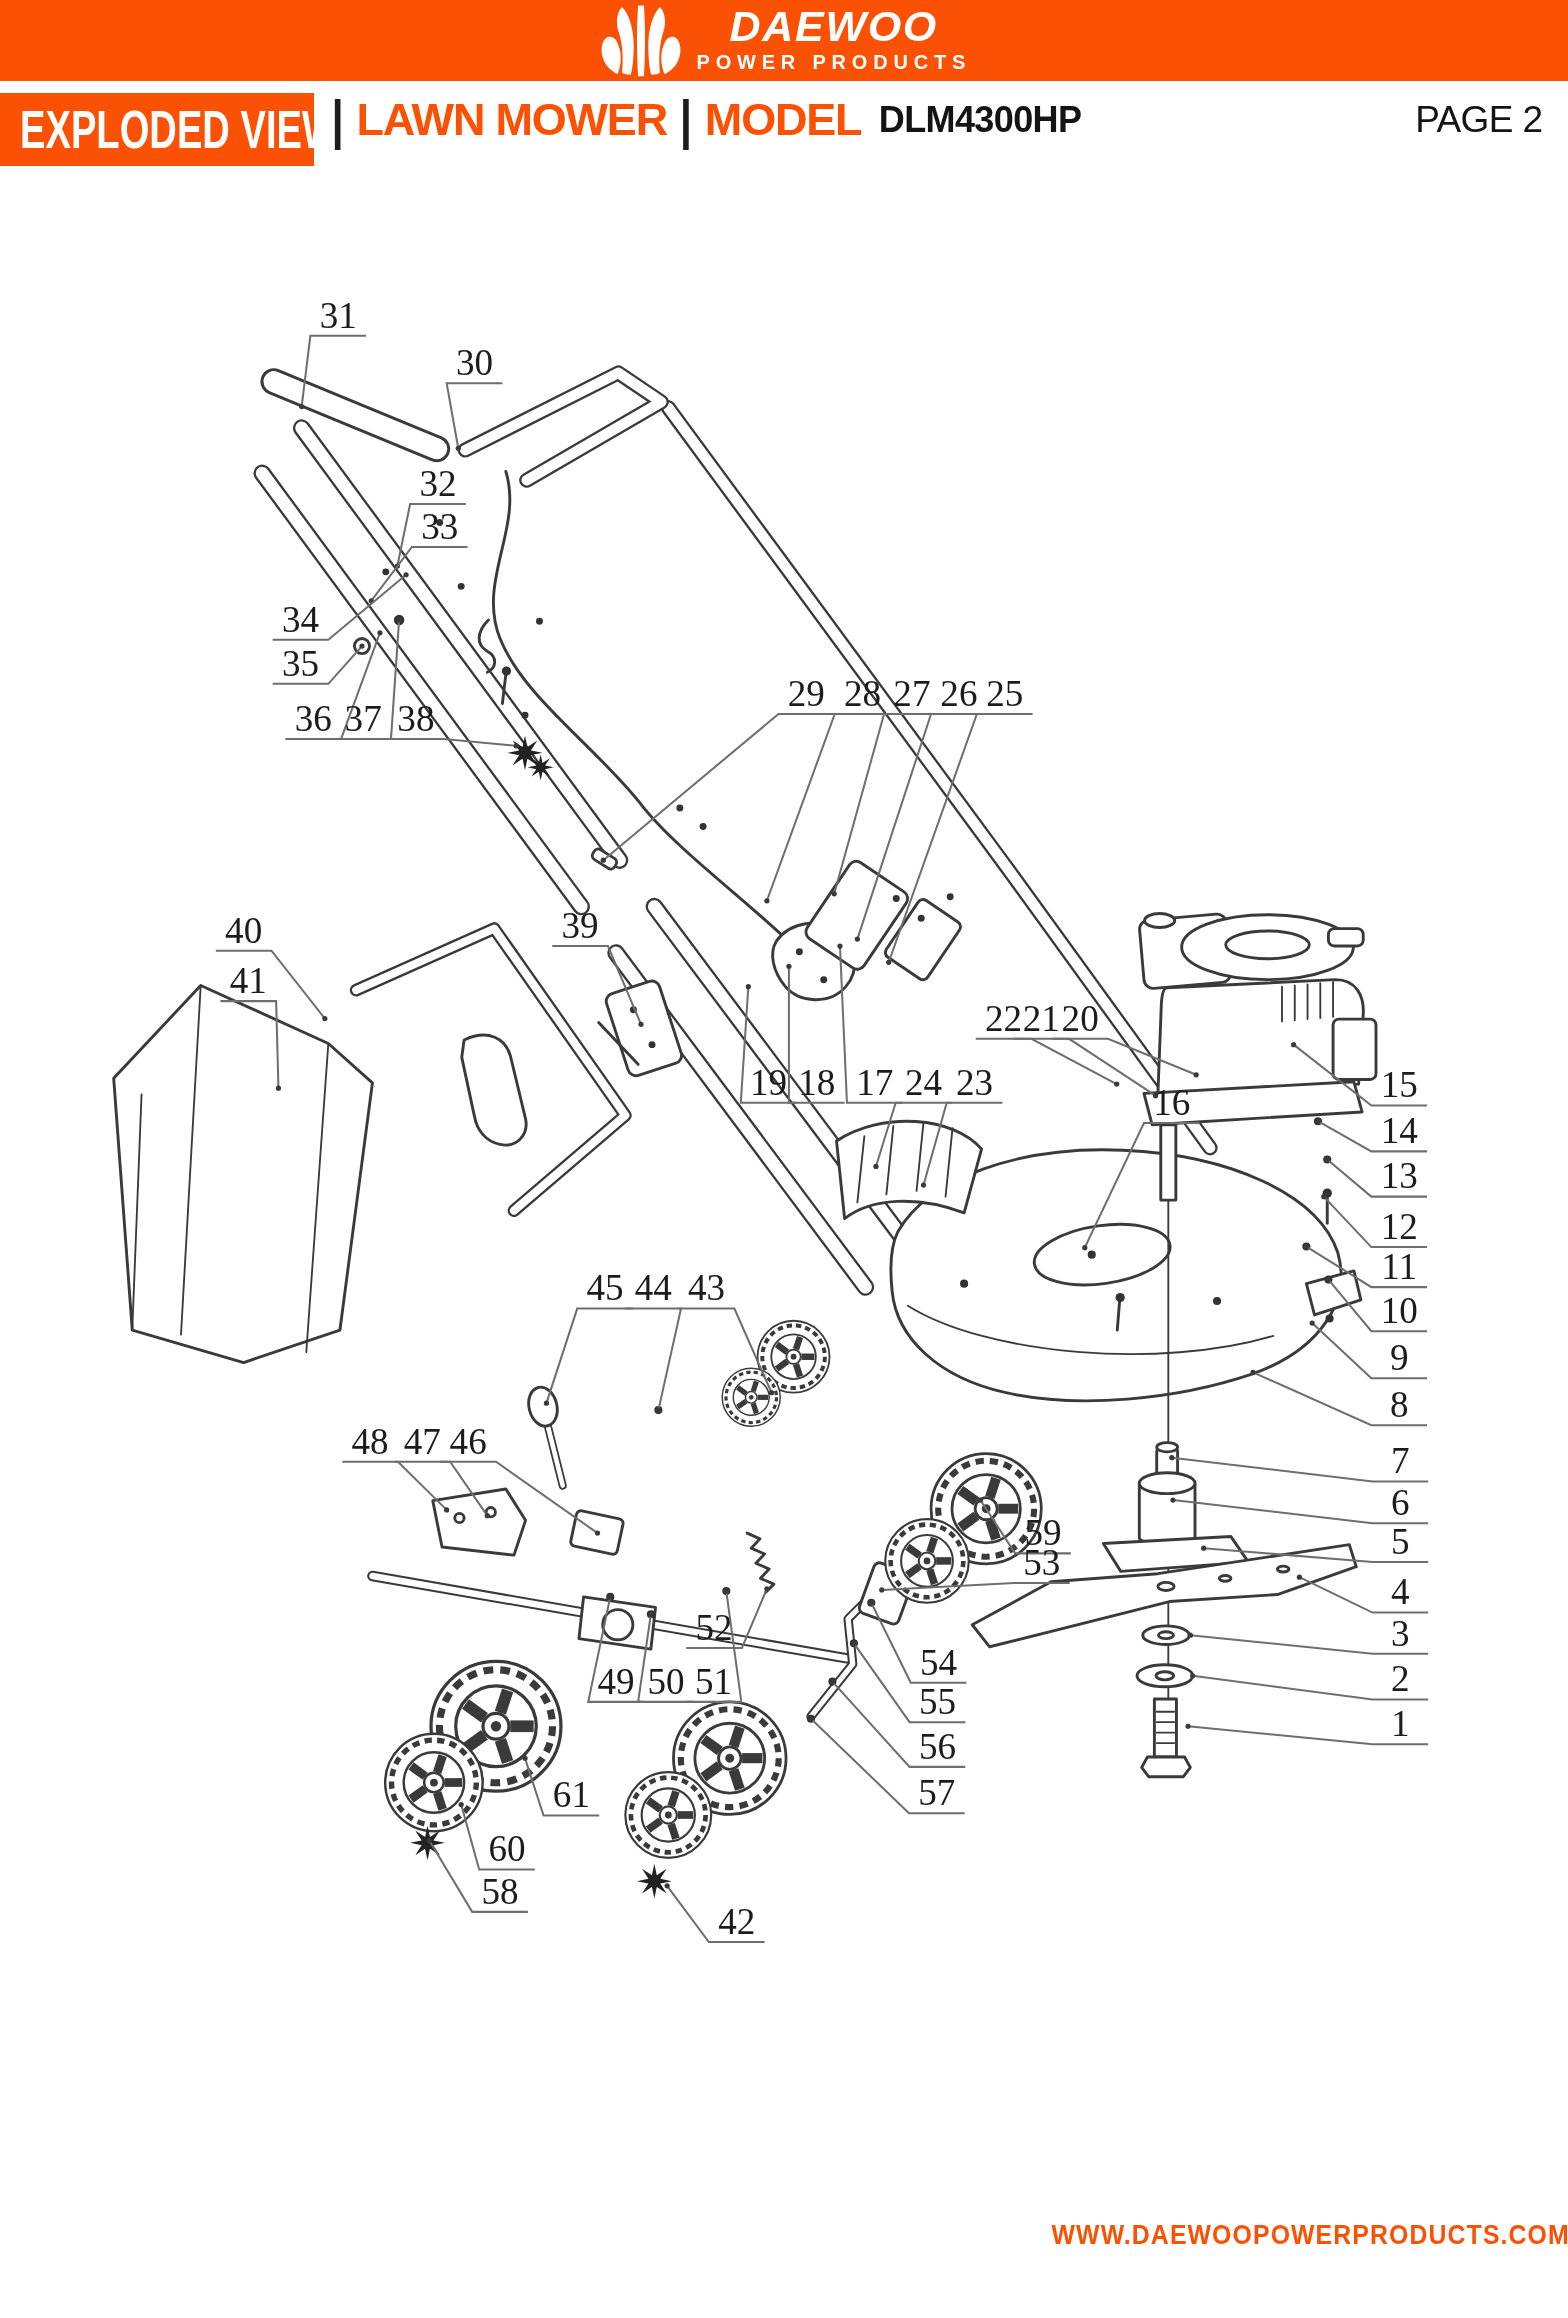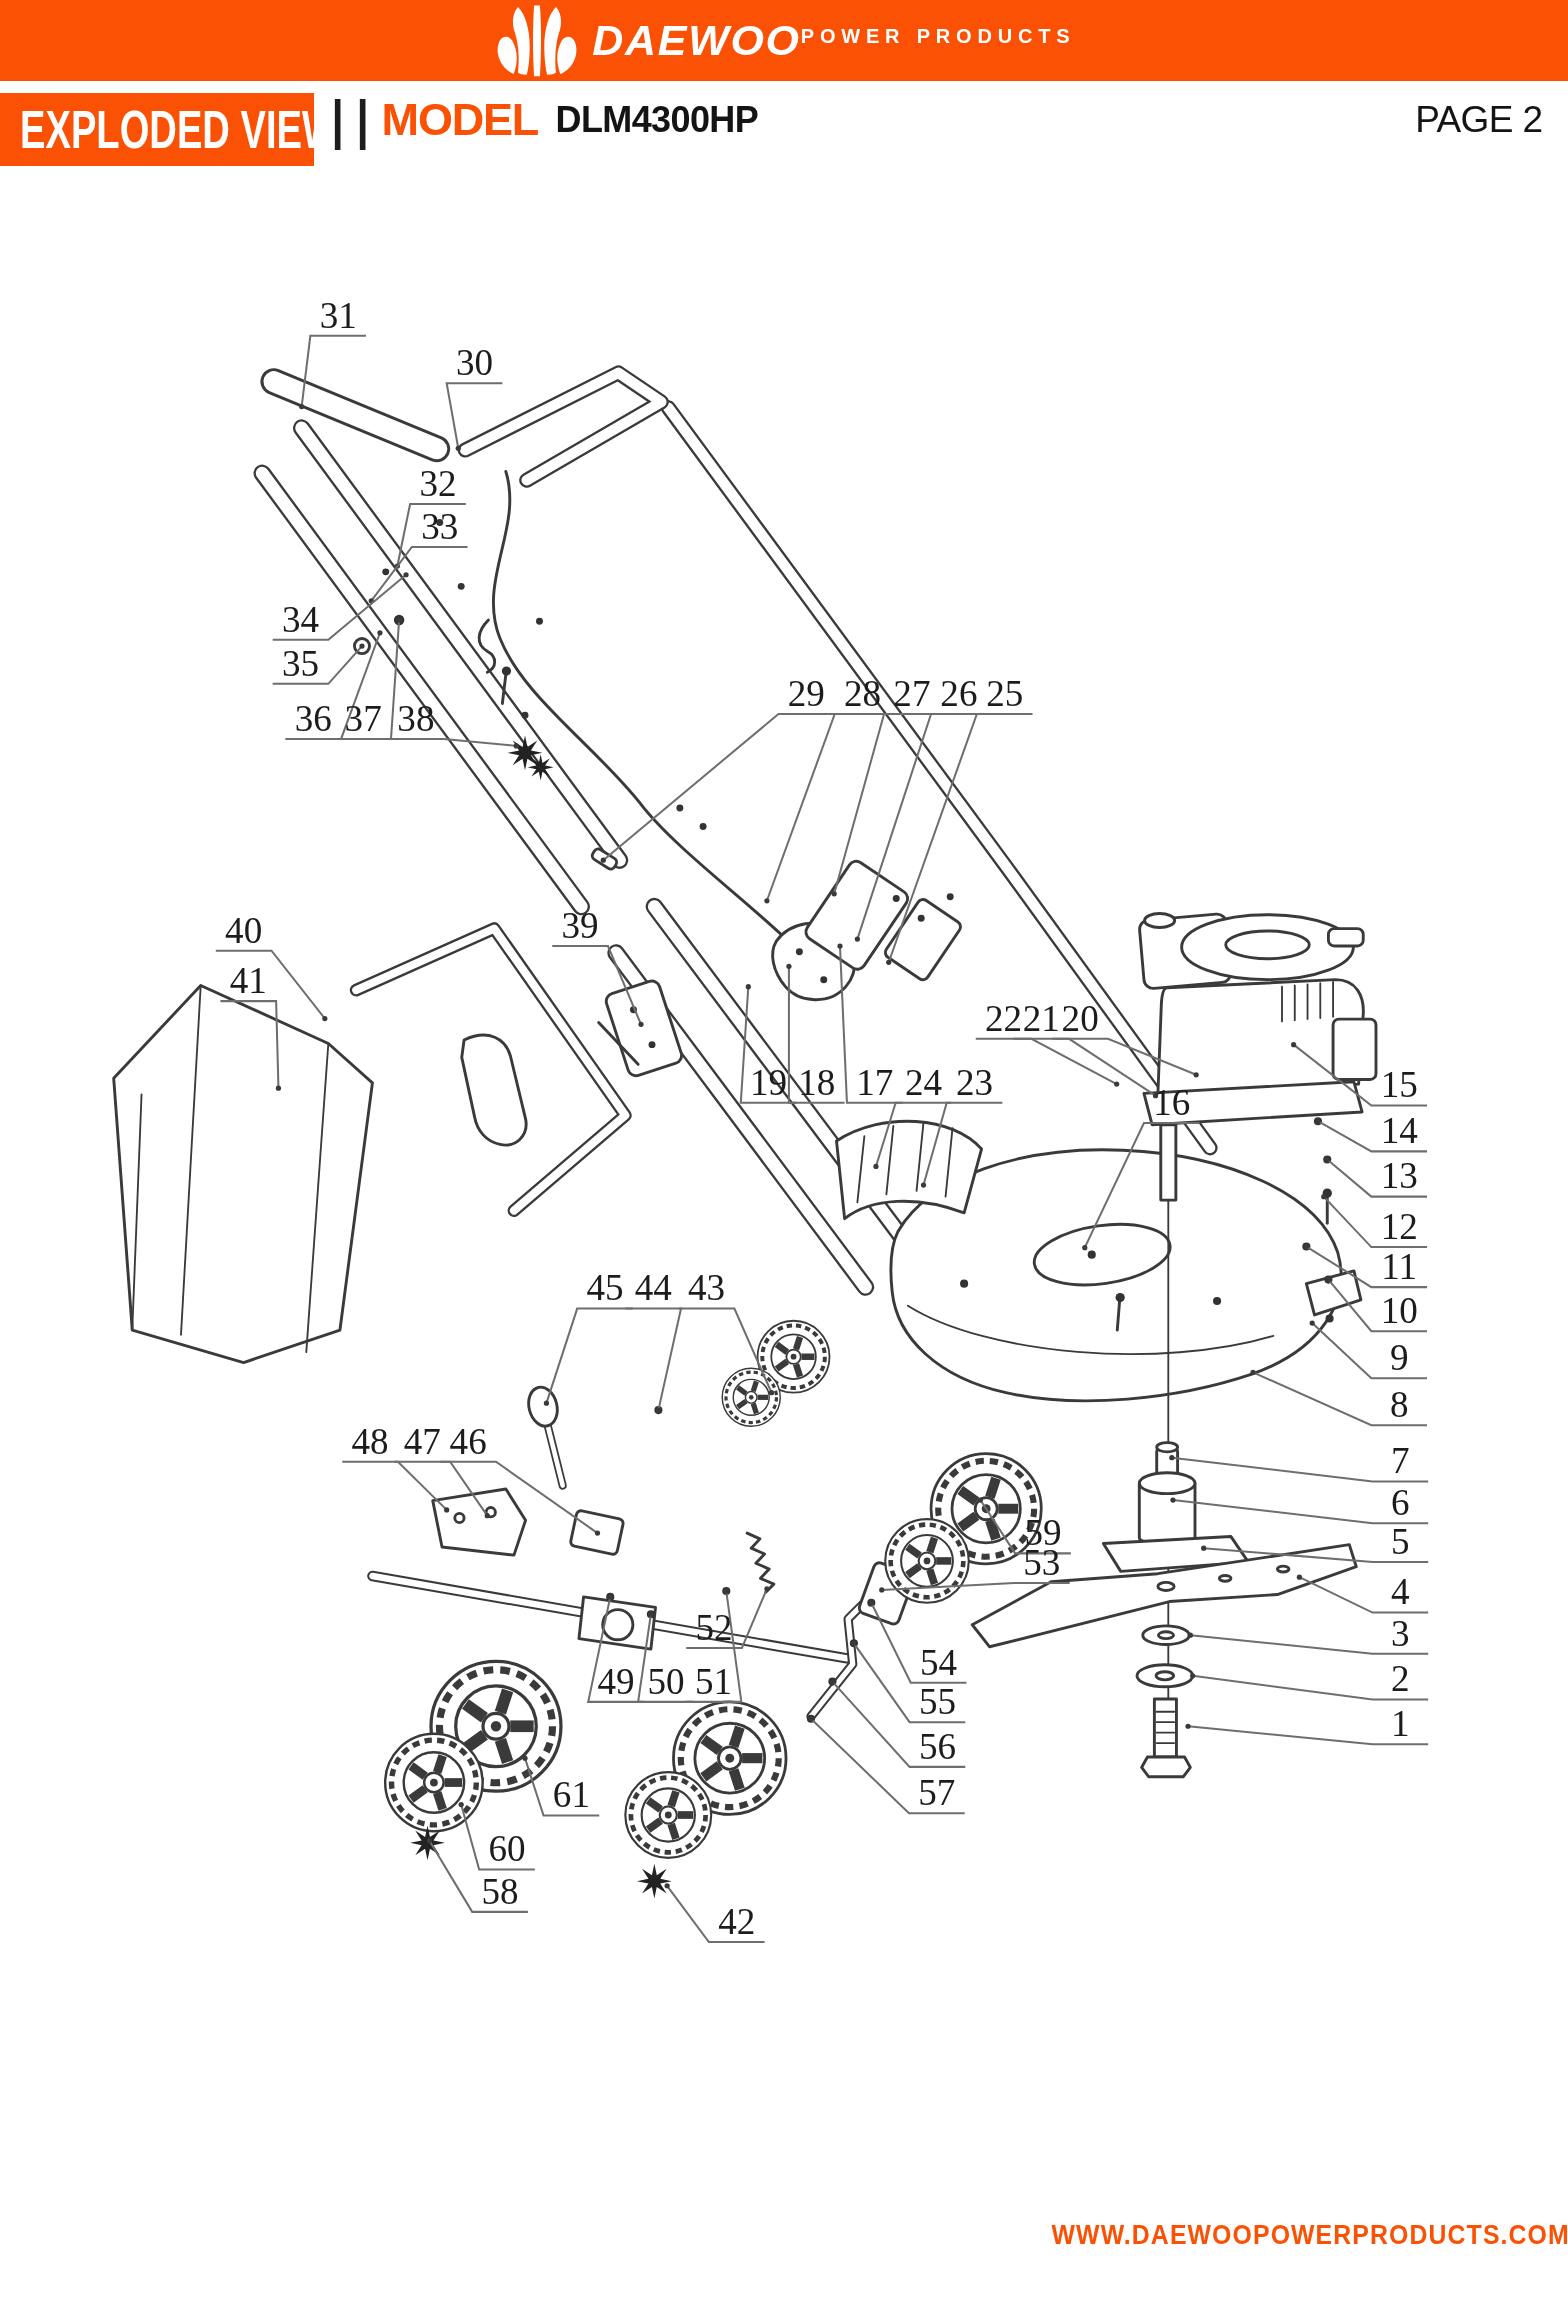--- a/index.html
+++ b/index.html
@@ -3,21 +3,21 @@
 <meta charset="utf-8">
 <style>
   html,body{margin:0;padding:0;background:#e8e8e8;}
   .page{position:relative;width:1568px;height:2319px;background:#ffffff;overflow:hidden;
         font-family:"Liberation Sans",sans-serif;}
   
   .topband{position:absolute;left:0;top:0;width:100%;height:81px;background:var(--accent,#FA5104);
            display:flex;align-items:center;justify-content:center;}
   .logo{display:flex;align-items:center;gap:11.6px;}
   .fan{width:88px;height:73px;}
-  .logo-text{display:flex;flex-direction:row;align-items:flex-start;}
+  .logo-text{display:flex;flex-direction:column;align-items:center;}
   .brand{color:#fff;font-weight:bold;font-style:italic;font-size:43px;line-height:.92;letter-spacing:1.7px;}
   .tagline{color:#fff;font-weight:bold;font-size:20px;letter-spacing:5.8px;margin-top:4.1px;}
   
   .titlebar{position:absolute;top:83px;left:0;width:100%;height:73px;background:#fff;
             display:flex;align-items:center;}
   .badge{width:314px;height:73px;background:var(--accent,#FA5104);display:flex;align-items:center;flex:none;margin-top:20px;}
   .badge span{color:#fff;font-size:53px;font-weight:bold;white-space:nowrap;
               transform:scaleX(.72);transform-origin:0 50%;margin-left:20px;}
   .crumbs{display:flex;align-items:center;margin-left:17.4px;gap:12.8px;white-space:nowrap;}
   .sep{color:#1d1d1d;font-size:44px;font-weight:bold;transform:scaleY(1.2);}
@@ -63,20 +63,21 @@
       </div>
     </div>
   </header>
 
   <div class="titlebar">
     <div class="badge">
       <span>EXPLODED VIEW</span>
     </div>
     <div class="crumbs">
       <span class="sep">|</span>
+      <span class="cat">LAWN MOWER</span>
       <span class="sep">|</span>
       <span class="mlabel">MODEL</span>
       <span class="model">DLM4300HP</span>
     </div>
   </div>
   <div class="pageno">
     <span>PAGE 2</span>
   </div>
 
   <svg class="diagram" viewBox="0 0 2703 3996" aria-hidden="true">

